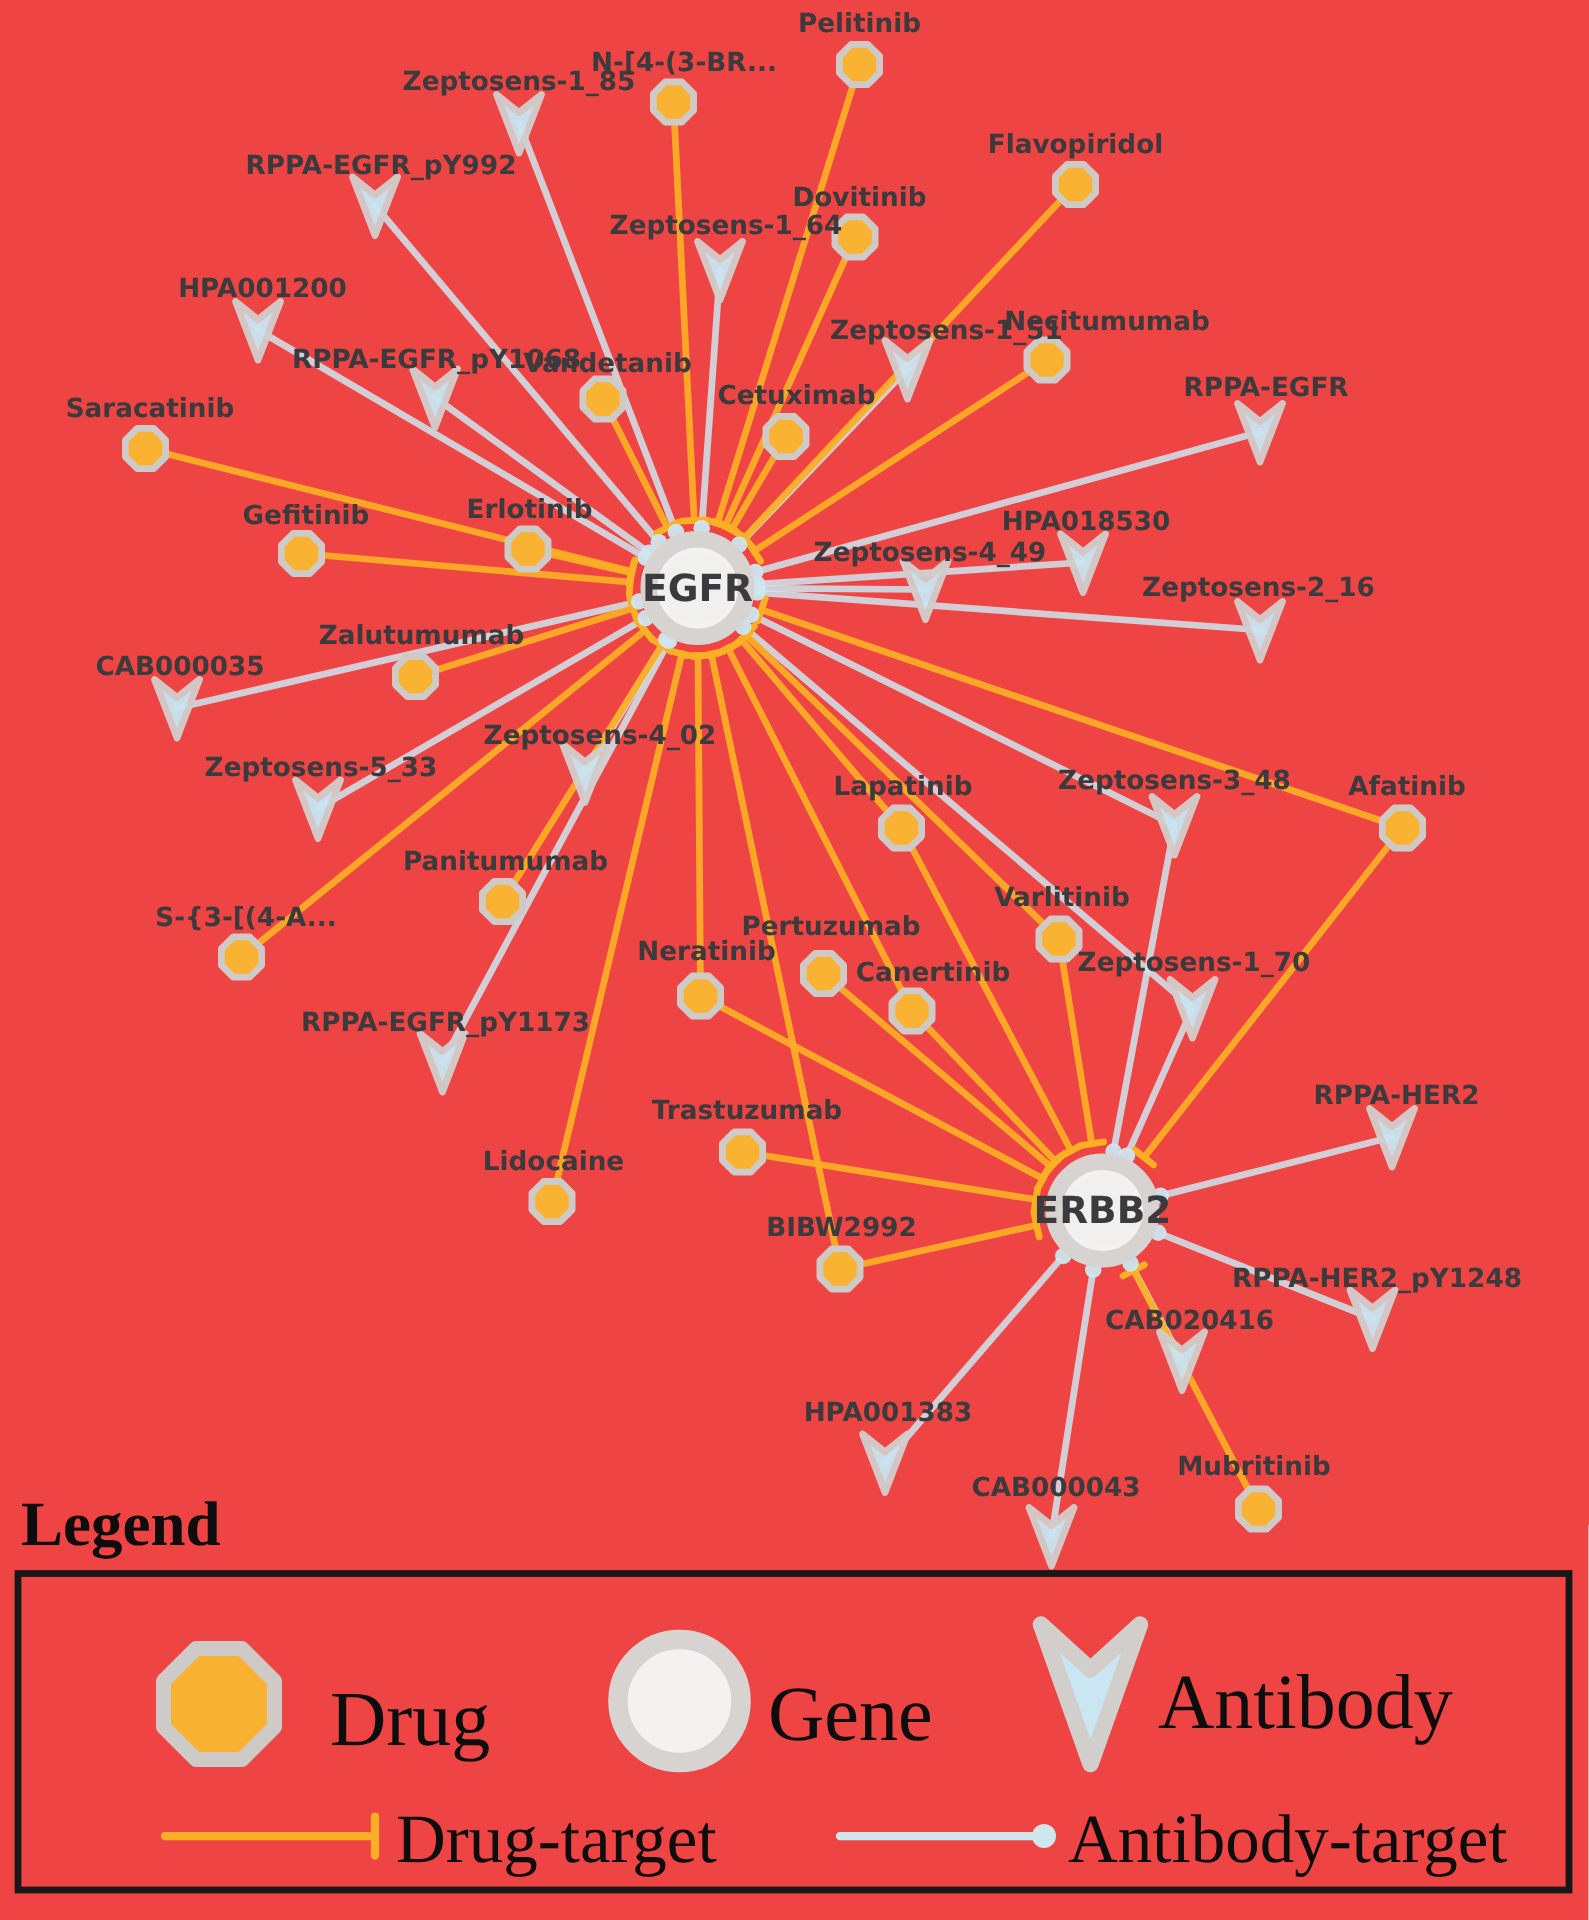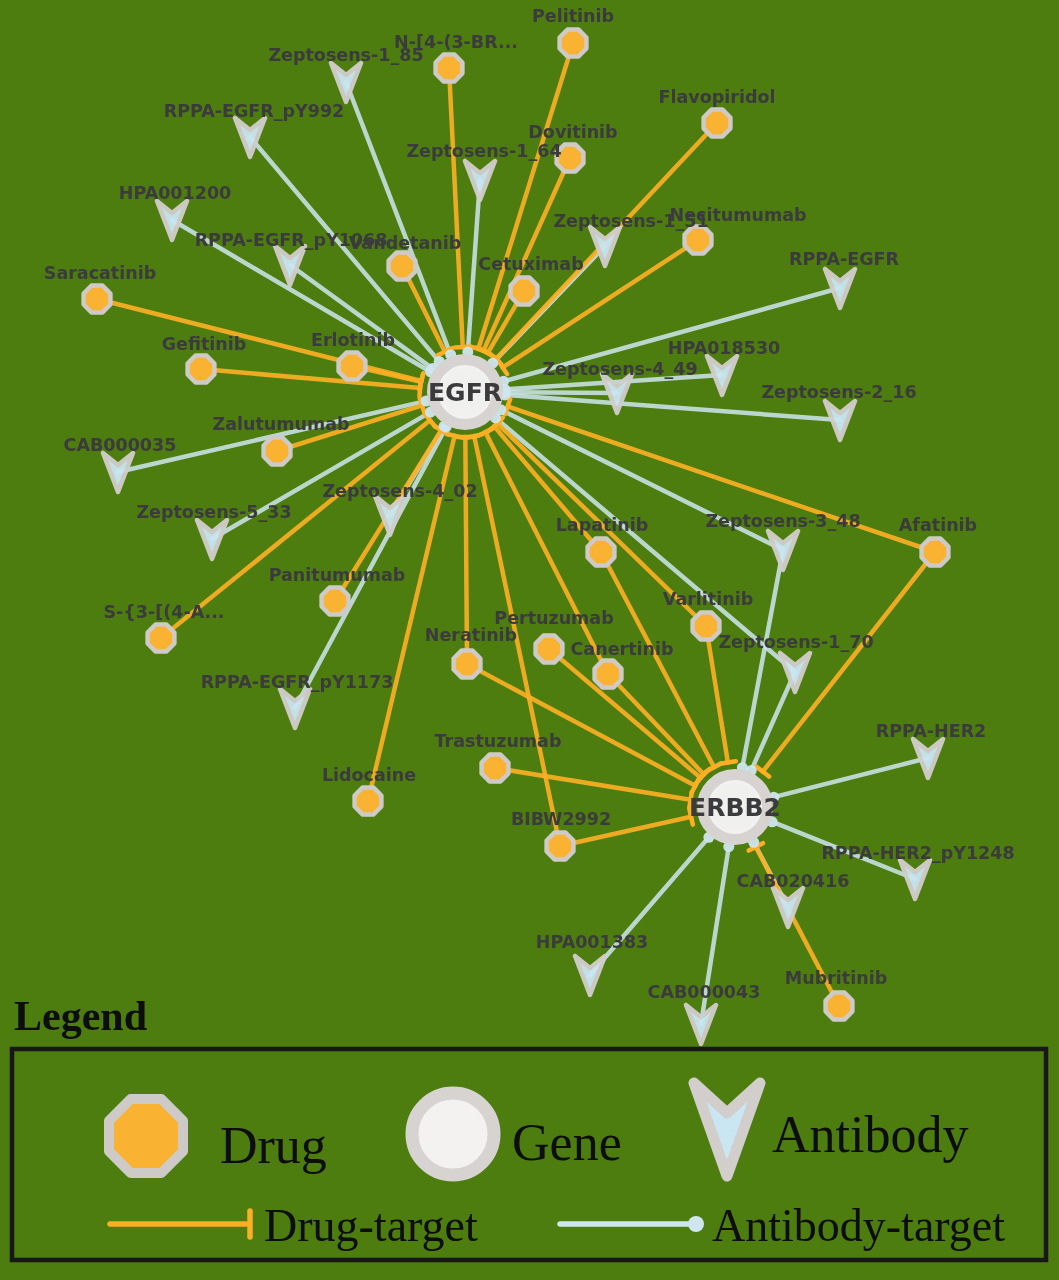--- a/index.html
+++ b/index.html
@@ -1,16 +1,16 @@
 <!DOCTYPE html>
 <html><head>
 <meta charset="utf-8">
 <style>
   html,body{margin:0;padding:0;background:#f9f9f8;}
-  .stage{position:relative;width:1059px;height:1280px;background:#4d7c0f;overflow:hidden;}
+  .stage{position:relative;width:1059px;height:1280px;background:#ef4444;overflow:hidden;}
   svg{position:absolute;left:0;top:0;}
   .nlabel{font:700 17.5px "DejaVu Sans","Liberation Sans",sans-serif;fill:#3b3b3d;}
   .glabel{font:700 25px "DejaVu Sans","Liberation Sans",sans-serif;fill:#3b3b3d;}
   .legend-title-text{font:700 42px "Liberation Serif","DejaVu Serif",serif;fill:#0d0d0d;}
   .legend-node-label{font:400 52px "Liberation Serif","DejaVu Serif",serif;fill:#0d0d0d;}
   .legend-edge-label{font:400 46px "Liberation Serif","DejaVu Serif",serif;fill:#0d0d0d;}
 </style>
 </head>
 <body>
 

